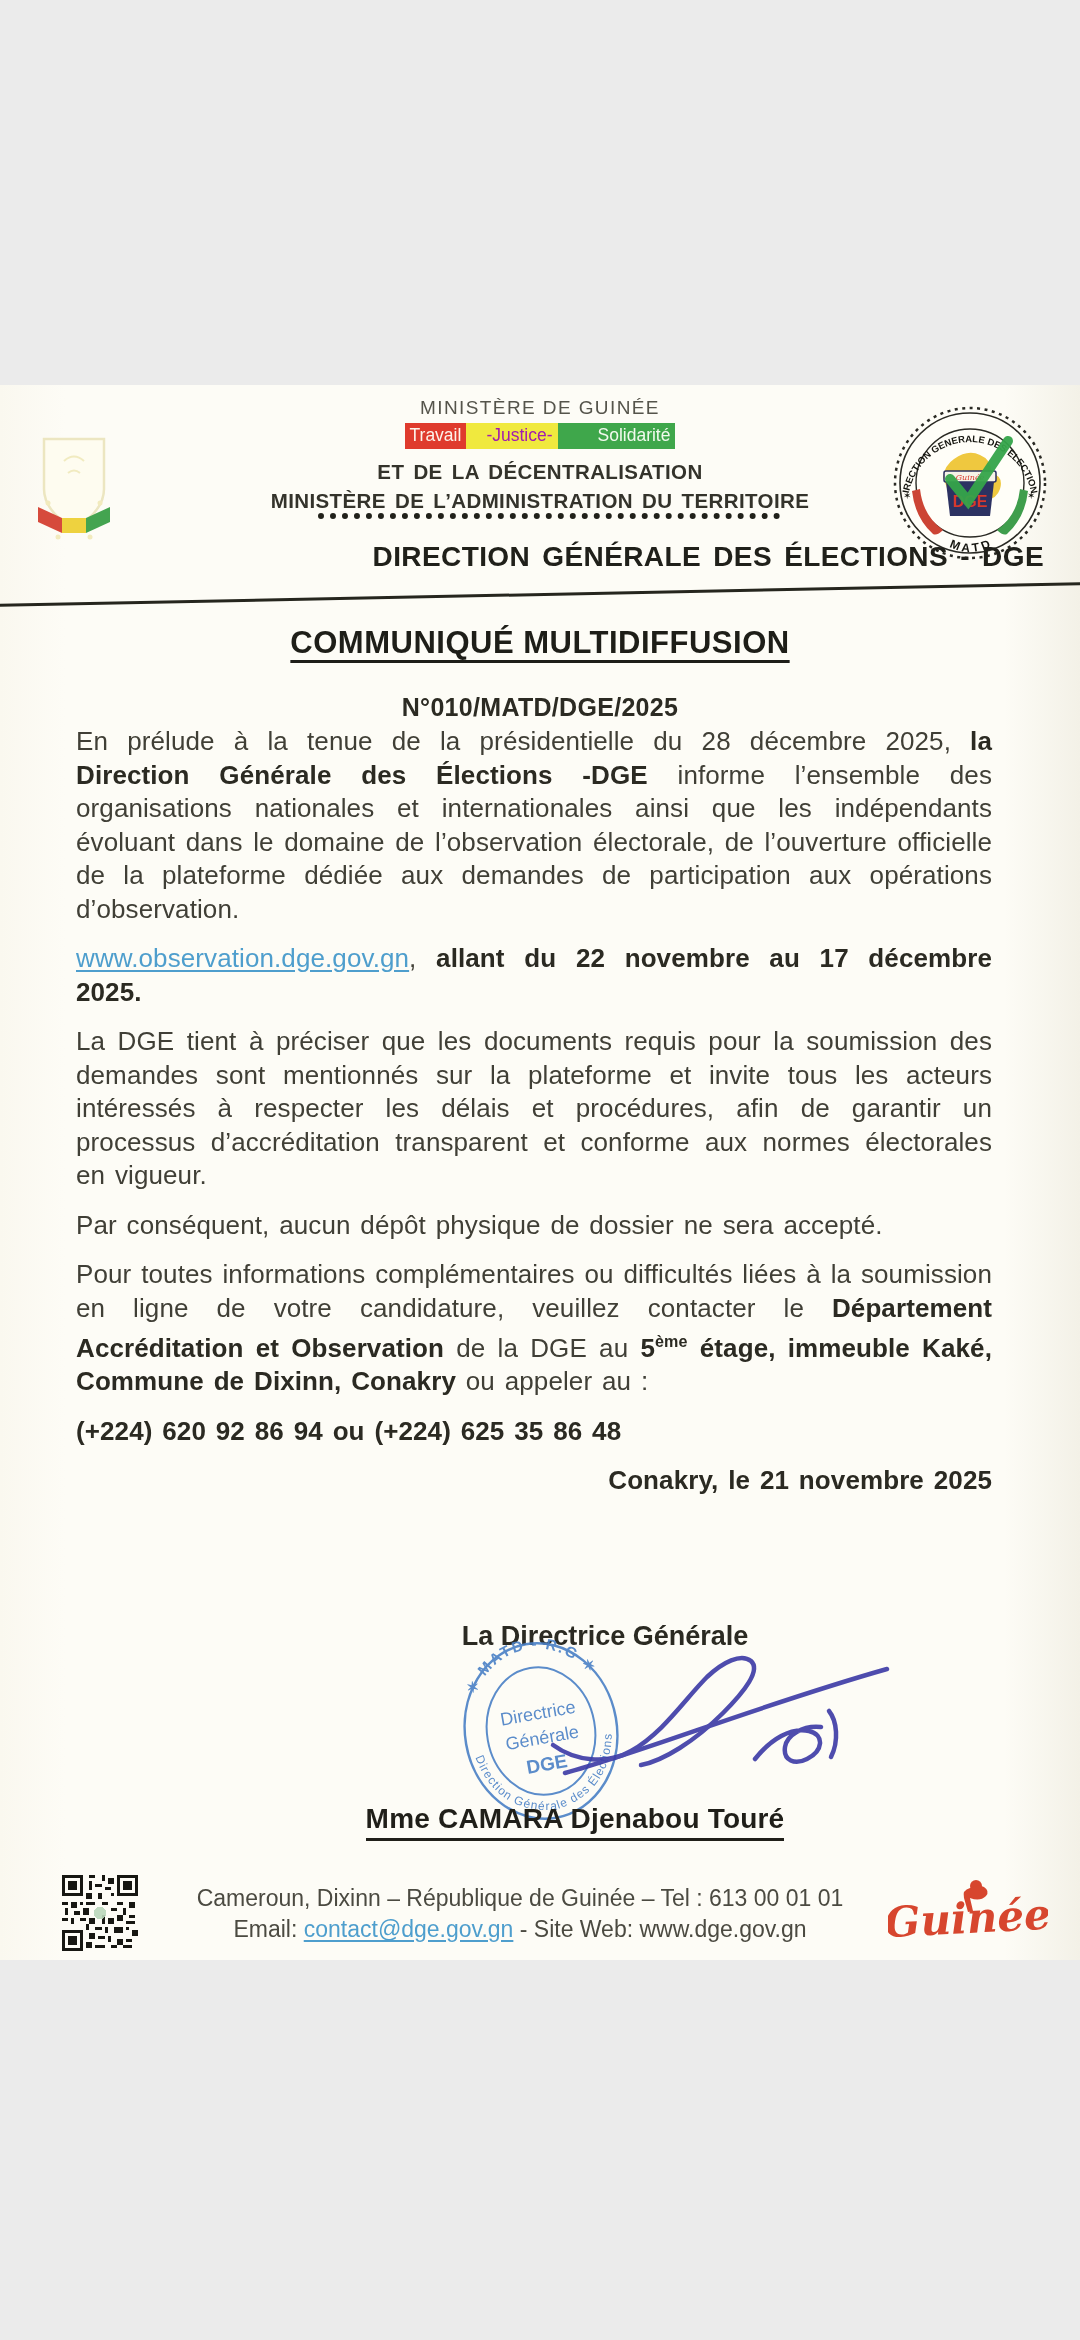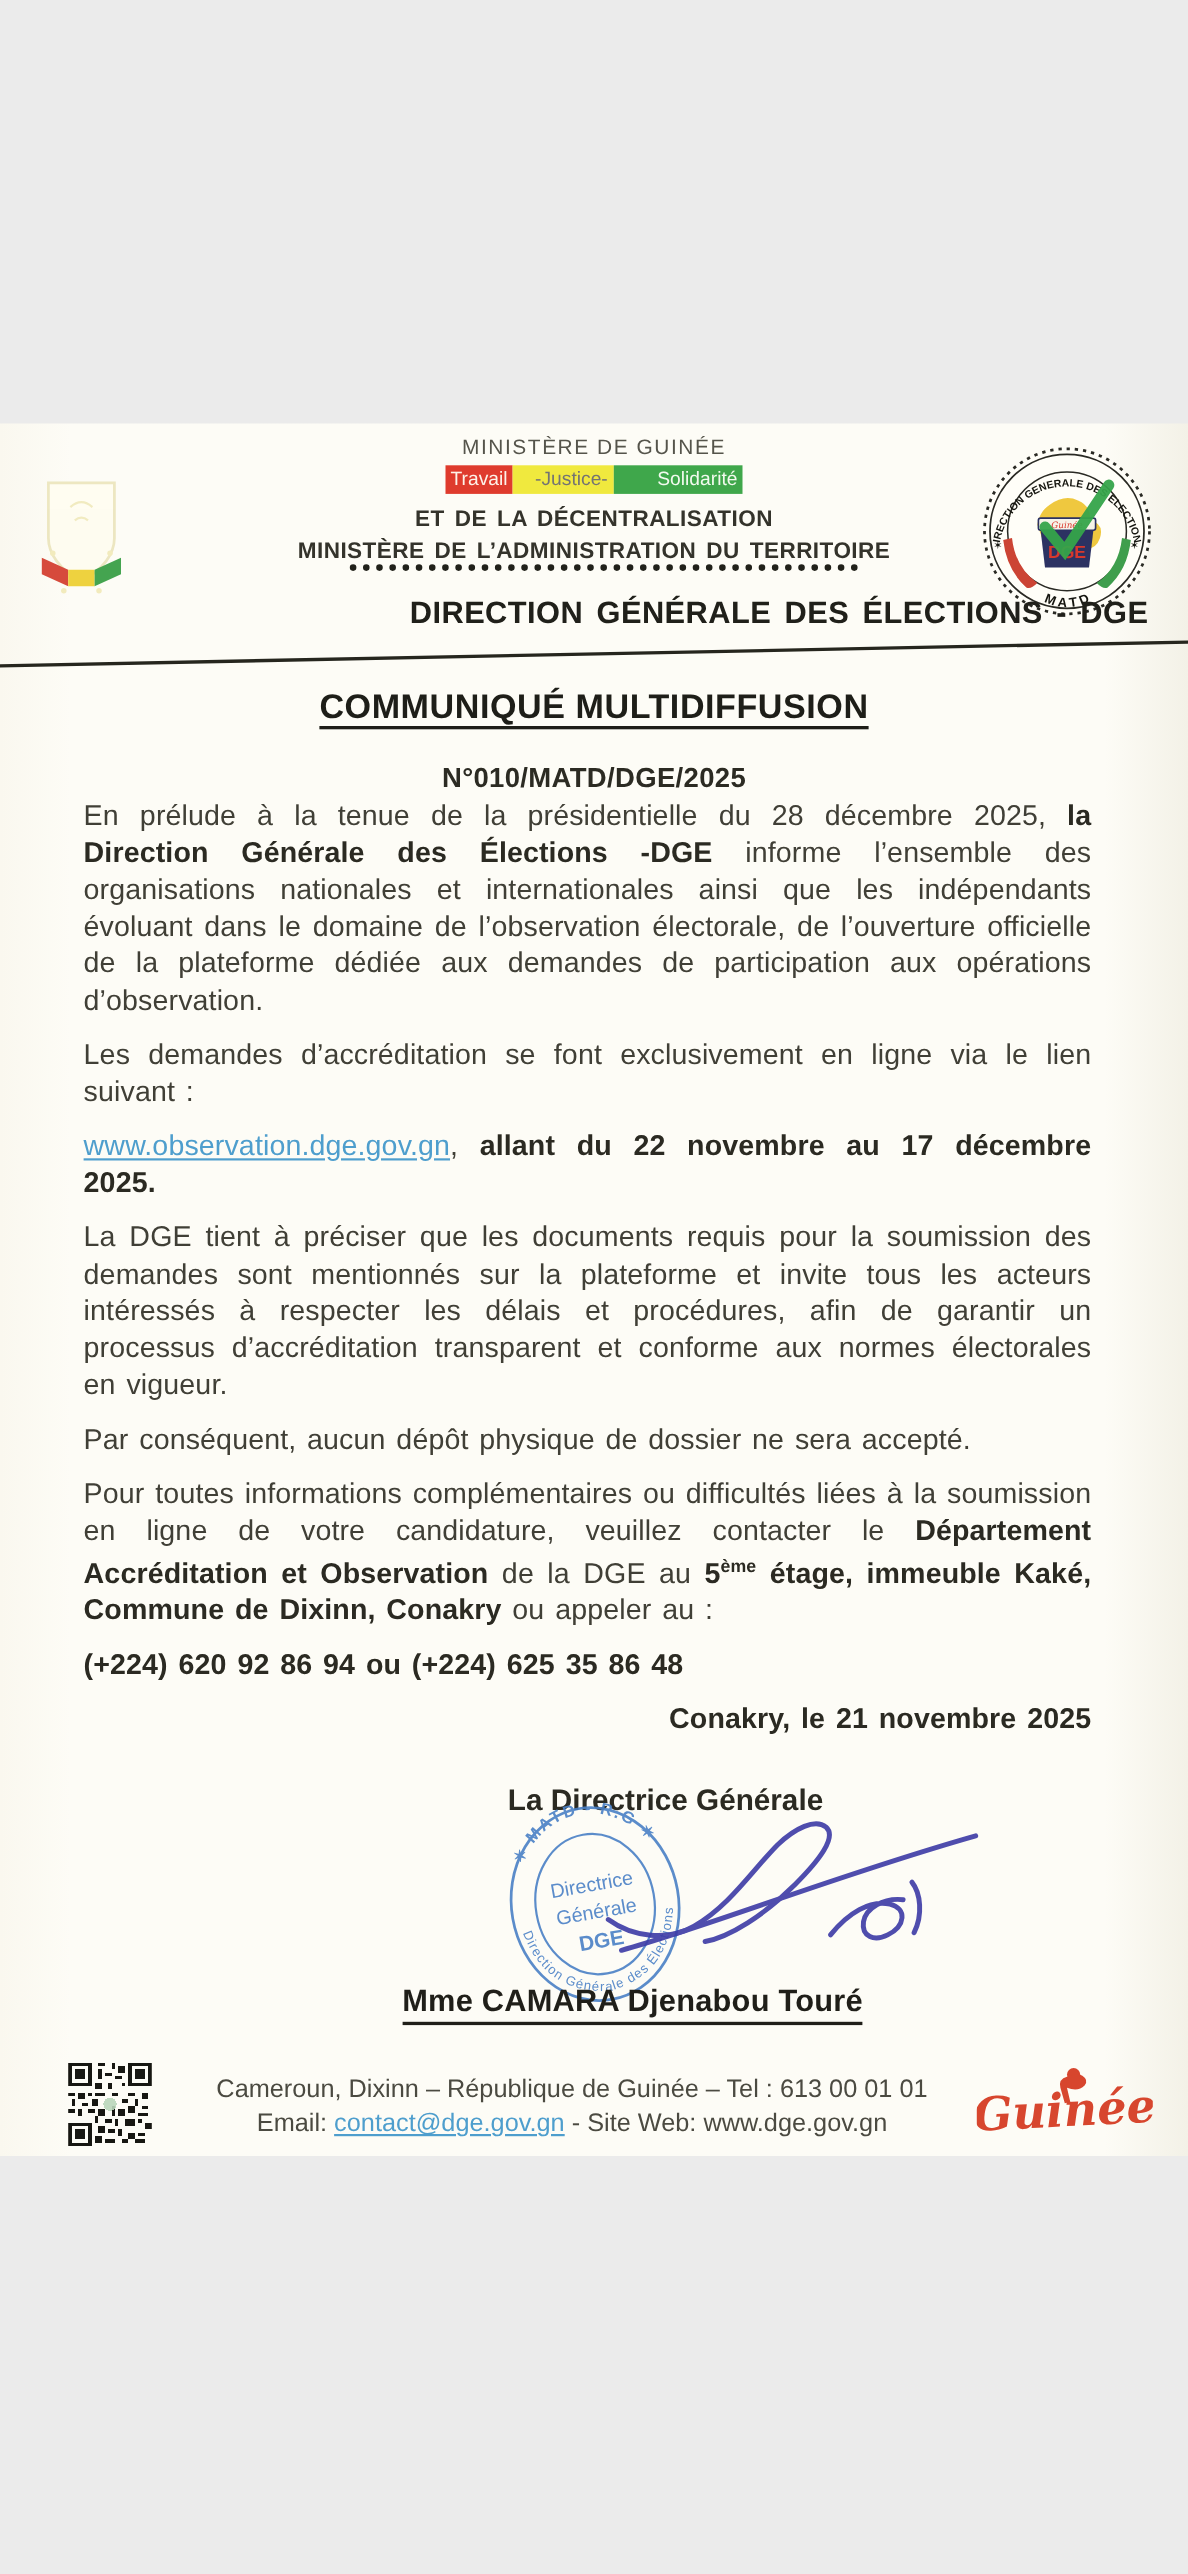--- a/index.html
+++ b/index.html
@@ -7,21 +7,21 @@
   .screen{position:relative;width:1080px;height:2340px;background:#ebebeb;overflow:hidden;}
   .paper{position:absolute;left:0;top:385px;width:1080px;height:1575px;
          background:linear-gradient(90deg,#faf8ef 0%,#fdfcf6 6%,#fdfcf6 93%,#f3f1e7 100%);}
 
   
   .header-center{position:absolute;left:140px;top:12px;width:800px;text-align:center;}
   .republic{font-size:19px;letter-spacing:1.4px;color:#55544b;}
   .motto{margin-top:4px;display:flex;justify-content:center;font-size:17.5px;line-height:24px;}
   .chip{padding:0 5px 2px;}
   .chip-red{background:#df3b2d;color:#fdf3ea;}
-  .chip-yellow{background:#f0e93e;color:#737373;padding-left:20px;}
+  .chip-yellow{background:#f0e93e;color:#a21caf;padding-left:20px;}
   .chip-green{background:#3fa74b;color:#f2faee;padding-left:40px;}
   .ministry{margin-top:8px;font-weight:bold;font-size:20.5px;line-height:29px;
             letter-spacing:.4px;color:#34332b;word-spacing:3px;}
   .dotted-sep{position:absolute;left:318px;top:128px;width:462px;height:0;
               border-bottom:6px dotted #21211a;}
   .coat{position:absolute;left:34px;top:48px;}
   .badge{position:absolute;left:892px;top:20px;}
 
   .dept-title{position:absolute;left:0;top:156px;width:1044px;text-align:right;
               font-weight:bold;font-size:28px;letter-spacing:.4px;color:#20201a;word-spacing:4px;}
@@ -124,21 +124,20 @@
     <div class="dotted-sep"></div>
 
     <div class="dept-title">DIRECTION GÉNÉRALE DES ÉLECTIONS - DGE</div>
     <div class="skew-line"></div>
 
     <div class="comm-title">COMMUNIQUÉ MULTIDIFFUSION</div>
     <div class="ref-line">N°010/MATD/DGE/2025</div>
 
     <div class="body-text">
       <p><span>En prélude à la tenue de la présidentielle du 28 décembre 2025, </span><span class="b">la Direction Générale des Élections -DGE</span><span> informe l’ensemble des organisations nationales et internationales ainsi que les indépendants évoluant dans le domaine de l’observation électorale, de l’ouverture officielle de la plateforme dédiée aux demandes de participation aux opérations d’observation.</span></p>
-      <p>Les demandes d’accréditation se font exclusivement en ligne via le lien suivant :</p>
       <p><span class="link">www.observation.dge.gov.gn</span><span>, </span><span class="b">allant du 22 novembre au 17 décembre 2025.</span></p>
       <p>La DGE tient à préciser que les documents requis pour la soumission des demandes sont mentionnés sur la plateforme et invite tous les acteurs intéressés à respecter les délais et procédures, afin de garantir un processus d’accréditation transparent et conforme aux normes électorales en vigueur.</p>
       <p>Par conséquent, aucun dépôt physique de dossier ne sera accepté.</p>
       <p><span>Pour toutes informations complémentaires ou difficultés liées à la soumission en ligne de votre candidature, veuillez contacter le </span><span class="b">Département Accréditation et Observation</span><span> de la DGE au </span><span class="b">5</span><span class="b sup">ème</span><span class="b"> étage, immeuble Kaké, Commune de Dixinn, Conakry</span><span> ou appeler au :</span></p>
       <p class="phones">(+224) 620 92 86 94 ou (+224) 625 35 86 48</p>
       <p class="date-line">Conakry, le 21 novembre 2025</p>
     </div>
 
     <div class="role-line">La Directrice Générale</div>
 

